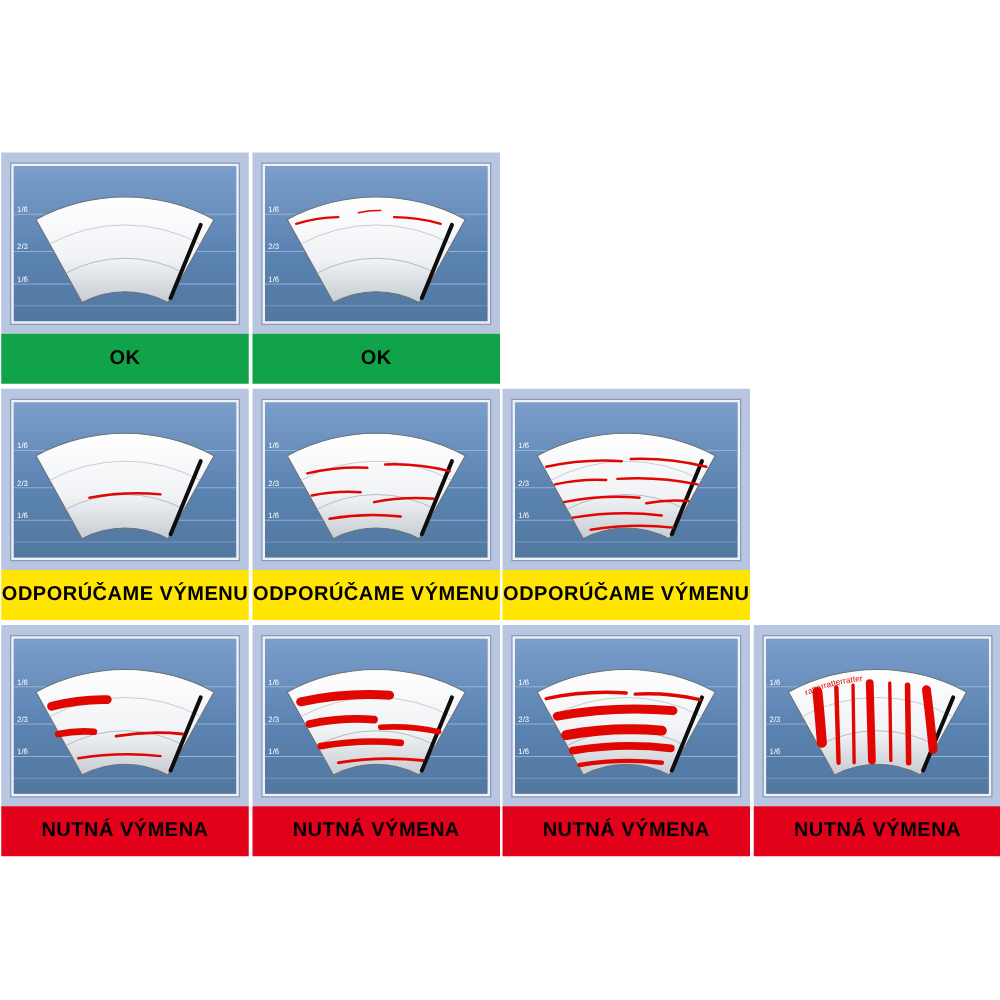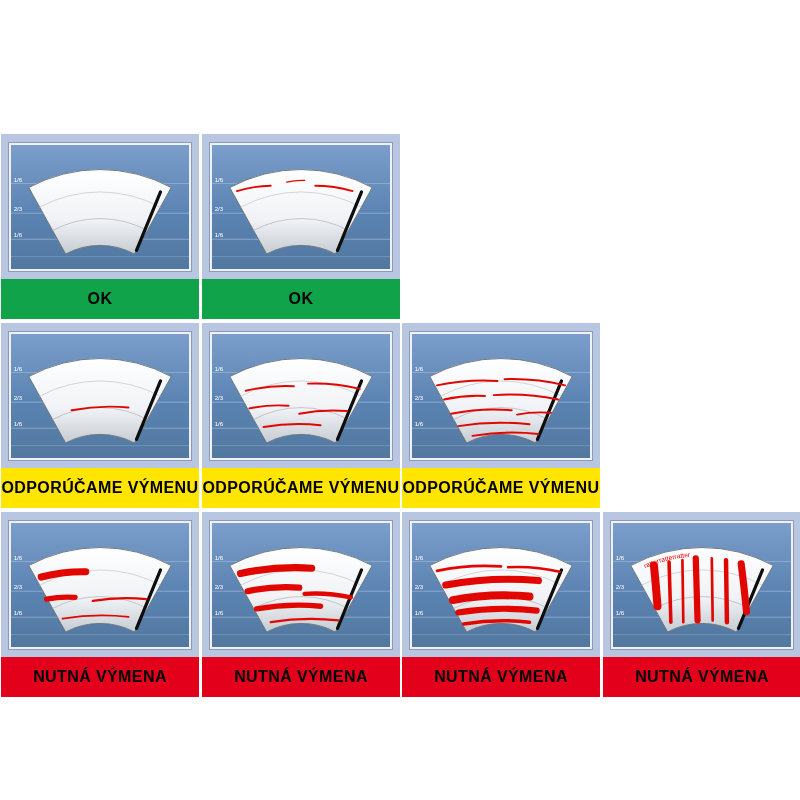--- a/index.html
+++ b/index.html
@@ -1,20 +1,20 @@
 <!DOCTYPE html>
 <html><head>
 <meta charset="utf-8">
 <style>
   html,body{margin:0;padding:0}
   body{
     width:800px;height:800px;position:relative;background:#ffffff;
     font-family:"Liberation Sans",sans-serif;overflow:hidden;
   }
-  #board{position:absolute;left:0;top:16px;width:800px;height:668px}
+  #board{position:absolute;left:0;top:4px;width:800px;height:668px}
   .cell{
     position:absolute;width:198px;height:185px;
     display:flex;flex-direction:column;
   }
   .art{
     flex:1 1 auto;
     display:flex;align-items:center;justify-content:center;
   }
   .panel{
     width:178px;height:124px;

